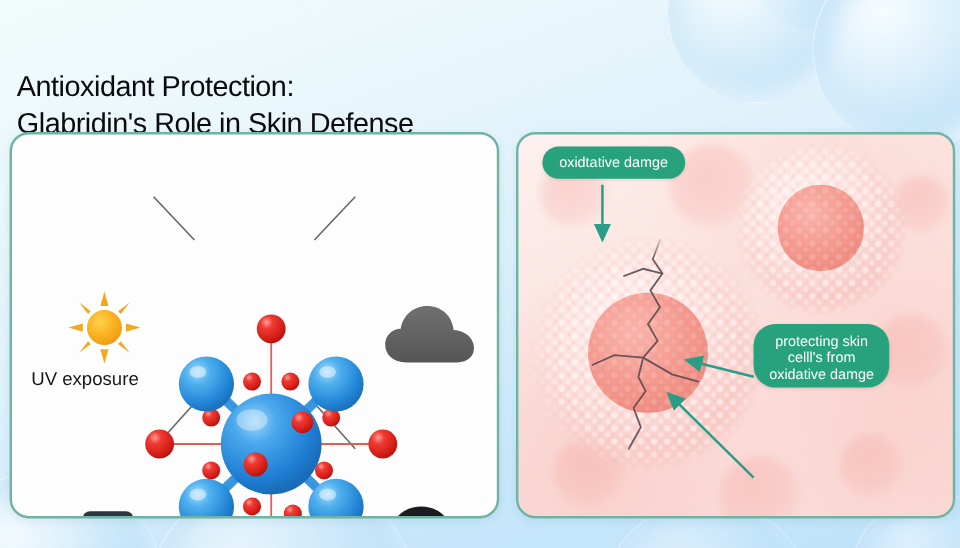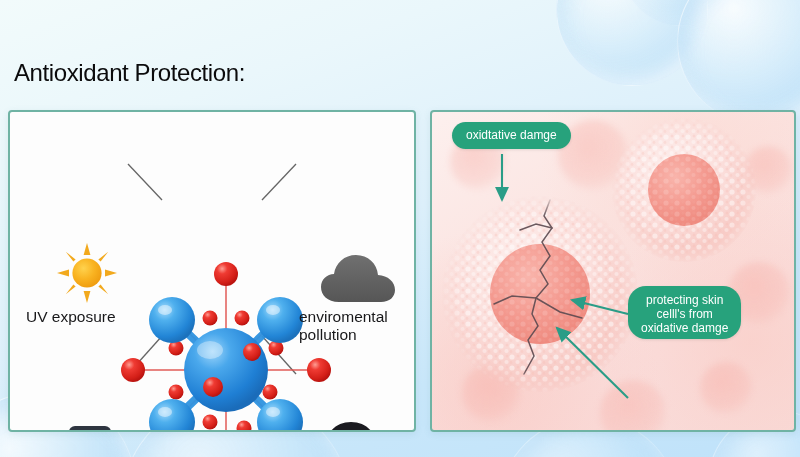--- a/index.html
+++ b/index.html
@@ -43,21 +43,21 @@
     line-height: 1.28;
     letter-spacing: -0.4px;
     margin-top: 44px;
   }
   #title .tline { display: block; white-space: nowrap; }
 
   
   .panel {
     position: absolute;
     border: 2px solid #6fb3a4;
-    border-radius: 4px;
+    border-radius: 16px;
     overflow: hidden;
     box-shadow: 0 2px 7px rgba(80,140,150,0.13);
   }
   #panel-left {
     left: 8px; top: 110px;
     width: 404px; height: 318px;
     background: #fdfdfd;
   }
   #panel-right {
     left: 430px; top: 110px;
@@ -108,40 +108,41 @@
     background: #27a27c;
     color: #ffffff;
     border-radius: 999px;
     font-size: 12px;
     line-height: 1.18;
     padding: 6px 14px 7px;
     white-space: pre-line;
     box-shadow: 0 1px 3px rgba(0,0,0,0.10);
   }
   #badge-oxid     { left: 452px; top: 122px; }
-  #badge-protect  { left: 628px; top: 270px; border-radius: 18px; text-align: center; padding: 7px 13px 4px; margin-top: 16px; }
+  #badge-protect  { left: 628px; top: 270px; border-radius: 18px; text-align: center; padding: 7px 13px 4px; }
   #badge-antiage  { left: 628px; top: 385px; }
 
   #right-arrows { position: absolute; left: 430px; top: 110px; width: 362px; height: 318px; pointer-events: none; }
 </style>
 </head>
 <body>
 
 <div id="canvas">
 
   <div class="bubble" id="bubble-c"></div>
   <div class="bubble" id="bubble-a"></div>
   <div class="bubble" id="bubble-b"></div>
   <div class="bubble" id="bubble-d"></div>
   <div class="bubble" id="bubble-e"></div>
   <div class="bubble" id="bubble-f"></div>
   <div class="bubble" id="bubble-g"></div>
 
   <div id="title">
     <span class="tline">Antioxidant Protection:</span>
+    <span class="tline">Glabridin's Role in Skin Defense</span>
   </div>
 
   <div class="panel" id="panel-left">
 
     <svg id="left-connectors" viewBox="0 0 404 318">
       <g stroke="#4a4a4a" stroke-width="1.3" fill="none" opacity="0.85">
         <line x1="118" y1="52" x2="152" y2="88"></line>
         <line x1="286" y1="52" x2="252" y2="88"></line>
         <line x1="118" y1="262" x2="152" y2="224"></line>
         <line x1="286" y1="262" x2="252" y2="224"></line>
@@ -274,22 +275,20 @@
       <circle cx="95" cy="135" r="10" fill="url(#redSph)"></circle>
 
       <ellipse cx="92" cy="98" rx="13" ry="9" fill="#ffffff" opacity="0.35"></ellipse>
       <ellipse cx="47" cy="58" rx="7" ry="5" fill="#ffffff" opacity="0.45"></ellipse>
       <ellipse cx="155" cy="58" rx="7" ry="5" fill="#ffffff" opacity="0.45"></ellipse>
       <ellipse cx="47" cy="160" rx="7" ry="5" fill="#ffffff" opacity="0.45"></ellipse>
       <ellipse cx="155" cy="160" rx="7" ry="5" fill="#ffffff" opacity="0.45"></ellipse>
     </svg>
 
     <div class="lbl" id="label-uv">UV exposure</div>
-    <div class="lbl" id="label-pollution">enviromental
-pollution</div>
 
   </div>
 
   <div class="panel" id="panel-right">
     <div class="bgcell" style="width:56px;height:56px;left:18px;top:22px;"></div>
     <div class="bgcell" style="width:70px;height:70px;left:126px;top:8px;"></div>
     <div class="bgcell" style="width:48px;height:48px;left:312px;top:34px;"></div>
     <div class="bgcell" style="width:62px;height:62px;left:296px;top:150px;"></div>
     <div class="bgcell" style="width:58px;height:58px;left:30px;top:252px;"></div>
     <div class="bgcell" style="width:66px;height:66px;left:168px;top:268px;"></div>

